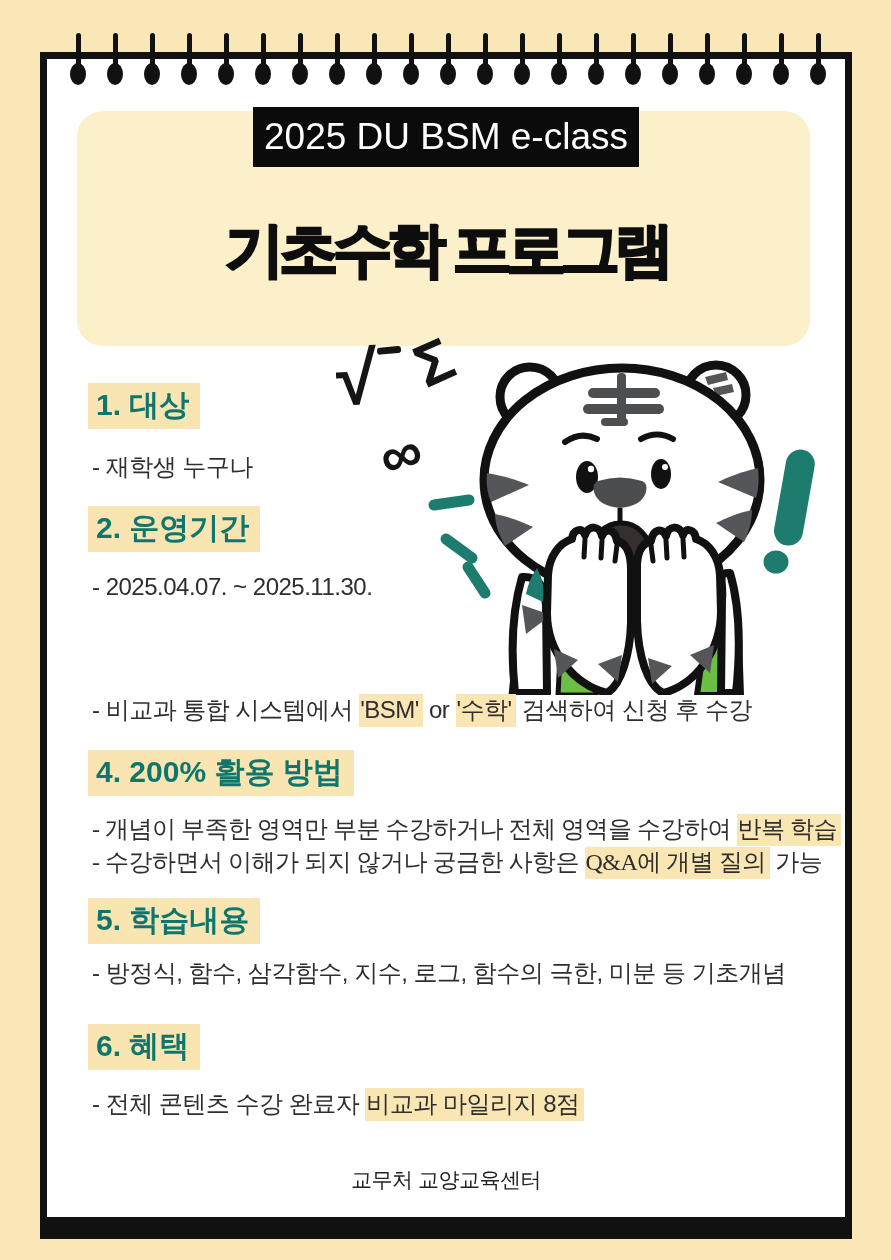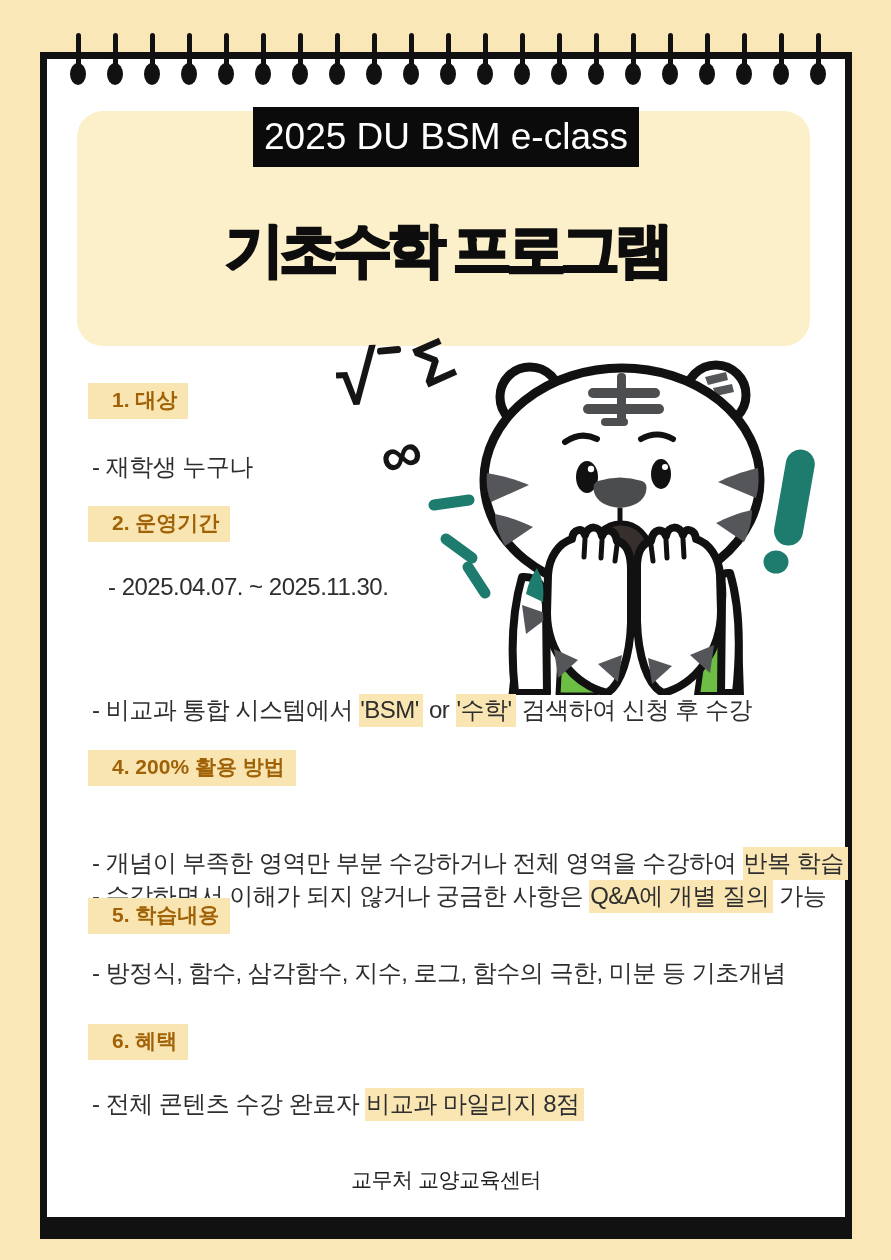--- a/index.html
+++ b/index.html
@@ -30,30 +30,30 @@
   
   .doodle { position:absolute; color:#151515; font-weight:700; }
   .sqrt  { left:336px; top:336px; font-size:74px; transform:rotate(-2deg); }
   .sqrt::after { content:''; position:absolute; top:12px; left:42px; width:24px; height:7px;
                  background:#151515; border-radius:3px; transform:rotate(-3deg); }
   .sigma { left:416px; top:328px; font-size:60px; transform:rotate(-24deg); }
   .infinity { left:380px; top:420px; font-size:58px; font-weight:900; transform:rotate(-16deg); }
 
   
   .sec { position:absolute; left:88px; }
-  .sec h2 { display:inline-block; font-size:21px; font-weight:800; color:#a16207;
-            background:#f8e5b2; padding:6px 11px 8px 24px; line-height:1.05; }
+  .sec h2 { display:inline-block; font-size:30px; font-weight:800; color:#0f766e;
+            background:#f8e5b2; padding:6px 11px 8px 8px; line-height:1.05; }
   .sec p  { font-size:24px; color:#2e2e2e; line-height:33px; letter-spacing:-0.5px;
             white-space:nowrap; }
   .hl { background:#f9e6b3; padding:2px 4px 4px 1px; }
 
   .s1h{top:383px;} .s1b{top:450px; left:92px;}
-  .s2h{top:506px;} .s2b{top:570px; left:108px;}
+  .s2h{top:506px;} .s2b{top:570px; left:92px;}
   .s3h{top:628px;} .s3b{top:693px; left:92px;}
-  .s4h{top:750px;} .s4b{top:846px; left:92px;}
+  .s4h{top:750px;} .s4b{top:813px; left:92px;font-family:Liberation Serif, serif;}
   .s5h{top:898px;} .s5b{top:956px; left:92px;}
   .s6h{top:1024px;} .s6b{top:1087px; left:92px;}
 
   .footer { position:absolute; left:40px; top:1166px; width:812px; text-align:center;
             font-size:21px; color:#222; letter-spacing:-0.5px; }
 
   .mascot { position:absolute; left:425px; top:355px; width:410px; height:340px; }
 </style>
 </head>
 <body>

